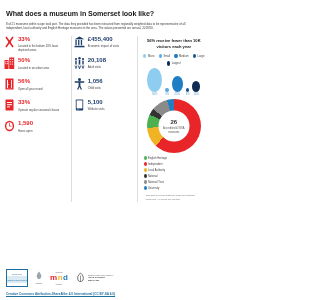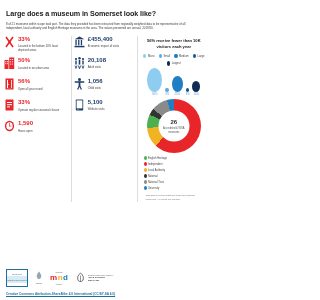--- a/index.html
+++ b/index.html
@@ -93,21 +93,21 @@
     font-size: 3.1px; font-weight: bold; color: #1f6f9e;
     text-decoration: underline; padding-top: 2px;
   }
 </style>
 </head>
 <body>
 
 <div class="page">
   <div class="topbar"></div>
 
-  <div class="title">Large does a museum in Somerset look like?</div>
+  <div class="title">What does a museum in Somerset look like?</div>
   <div class="subtitle">8 of 21 museums within scope took part. The data they provided has been extracted from regionally weighted data to be representative of all independent, local authority and English Heritage museums in the area. The values presented are annual, 2019/20.</div>
 
   <div class="columns">
 
     <div class="col-left">
 
       <div class="stat">
         <div class="stat-icon">
           <svg width="11" height="13" viewBox="0 0 11 13">
             <path d="M2 1 L5.5 6 L2 11 M9 1 L5.5 6 L9 11" stroke="#e8262a" stroke-width="1.6" fill="none"></path>

